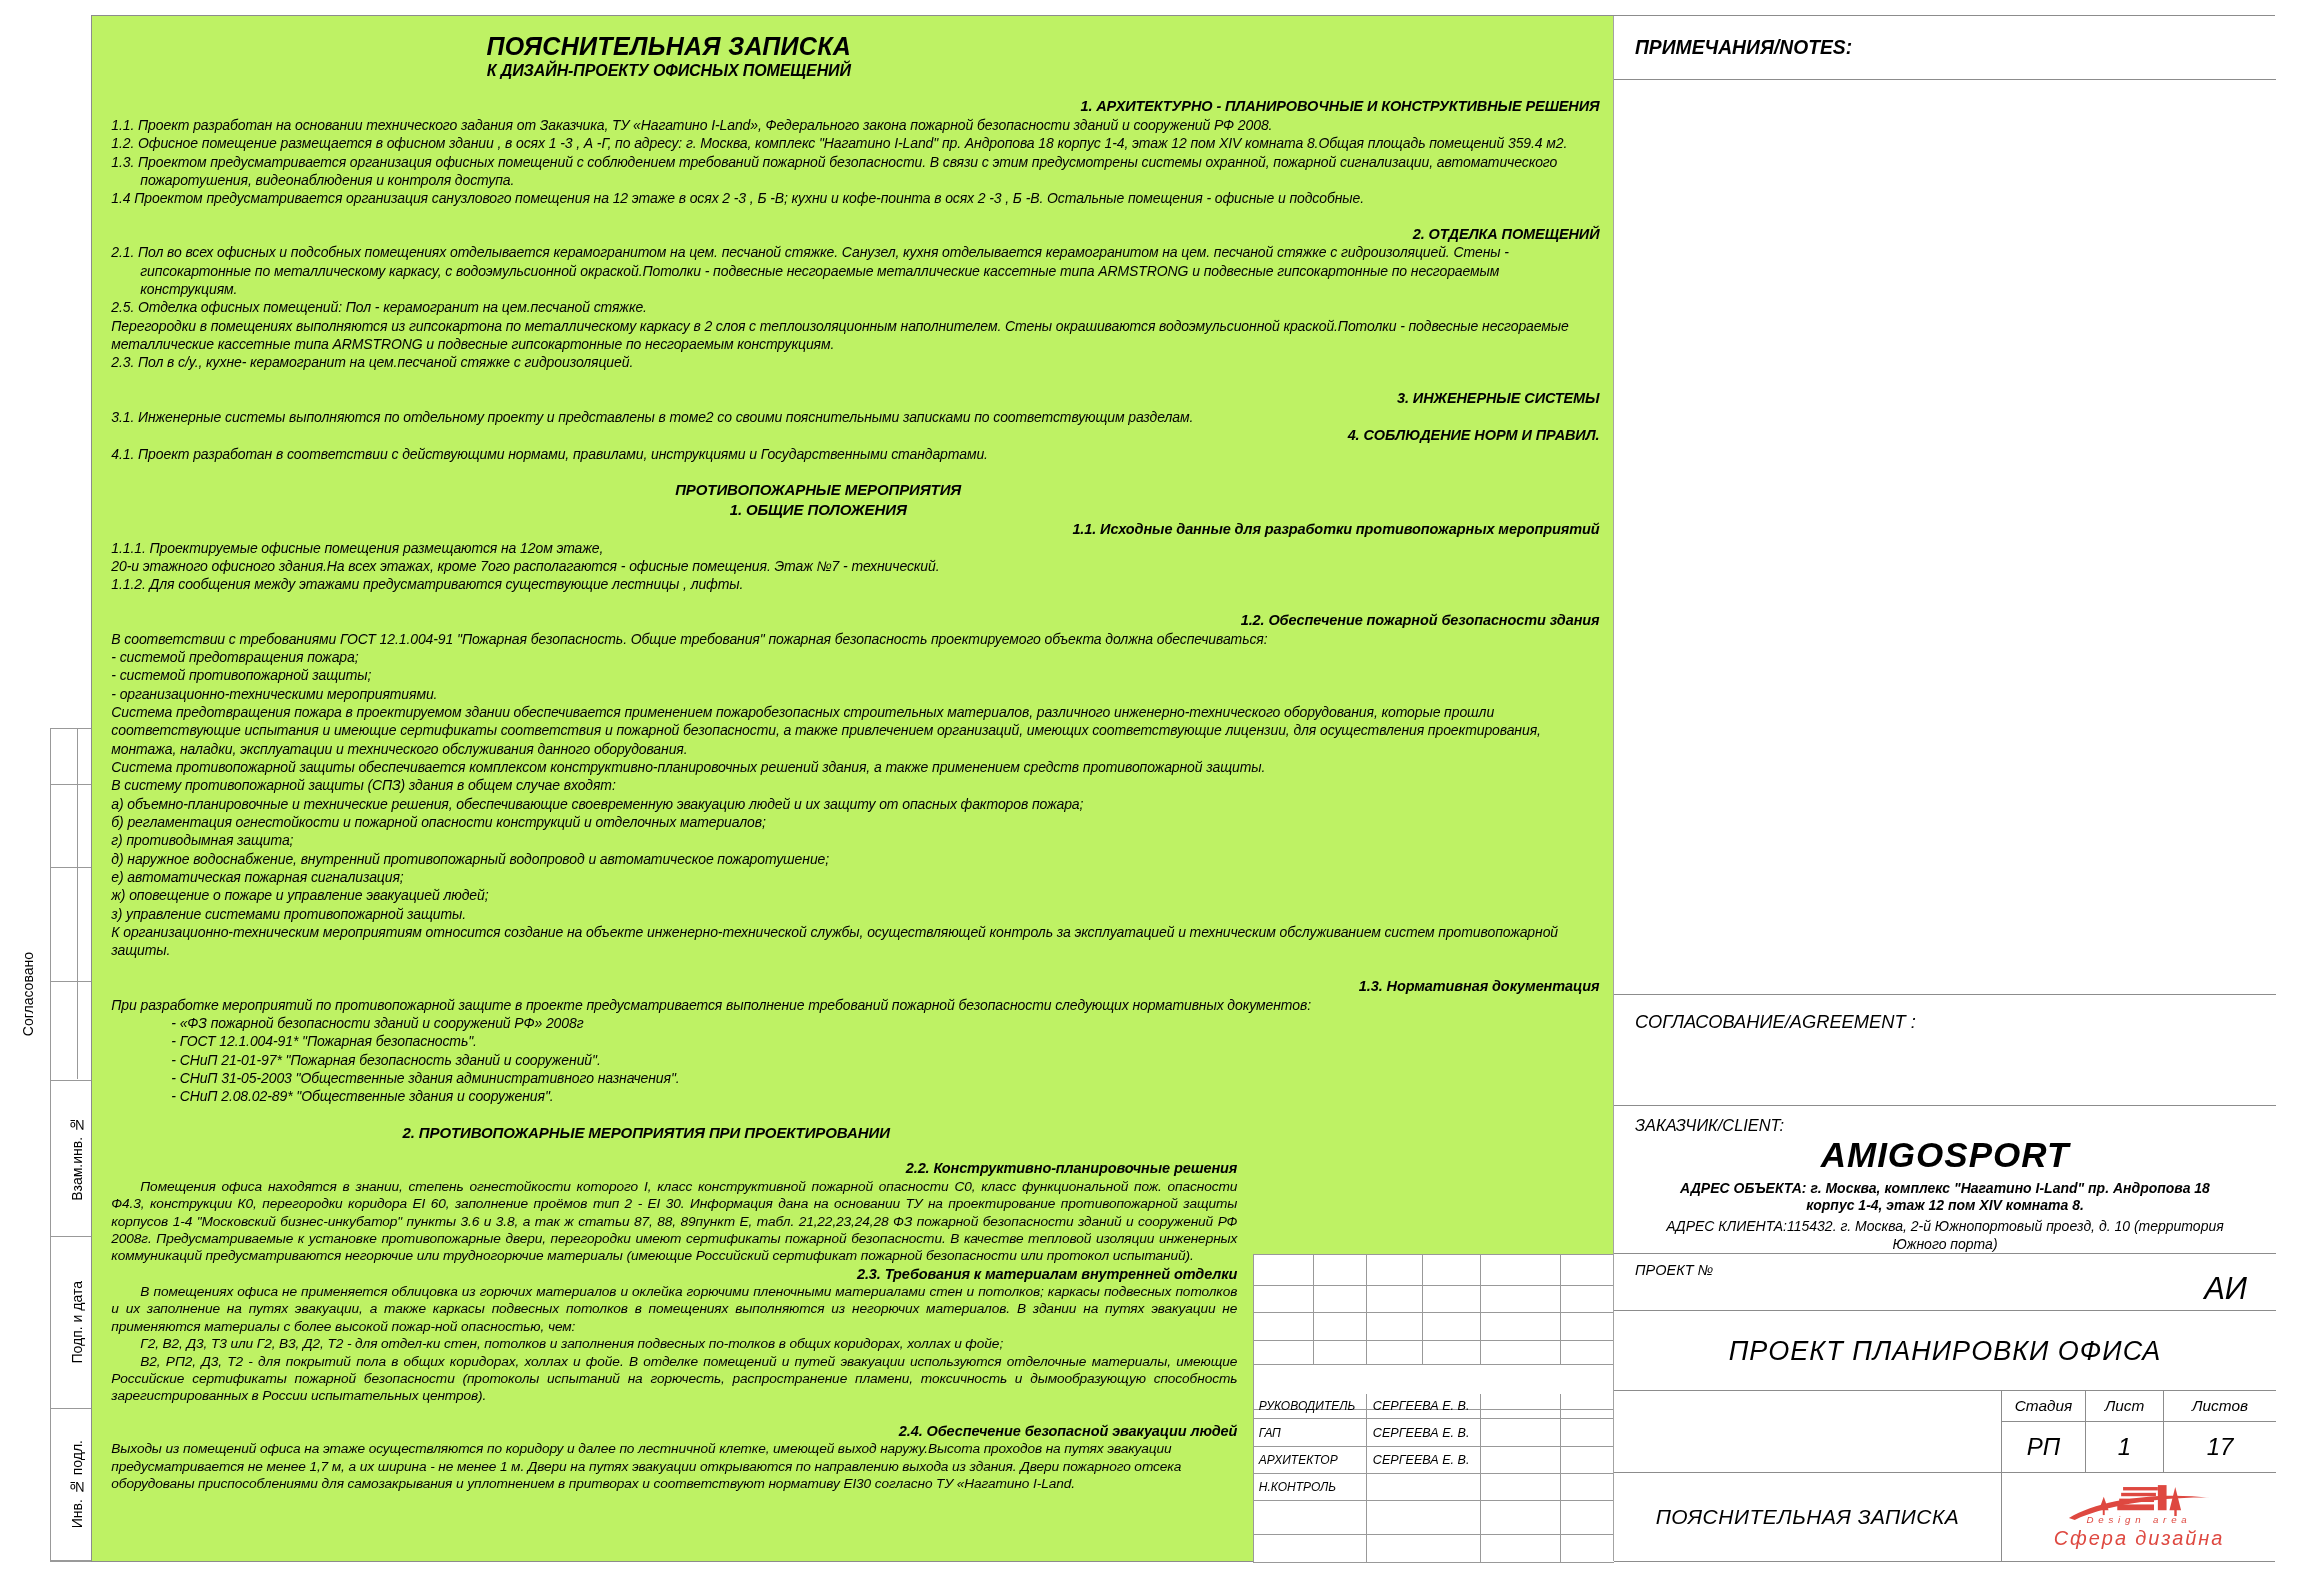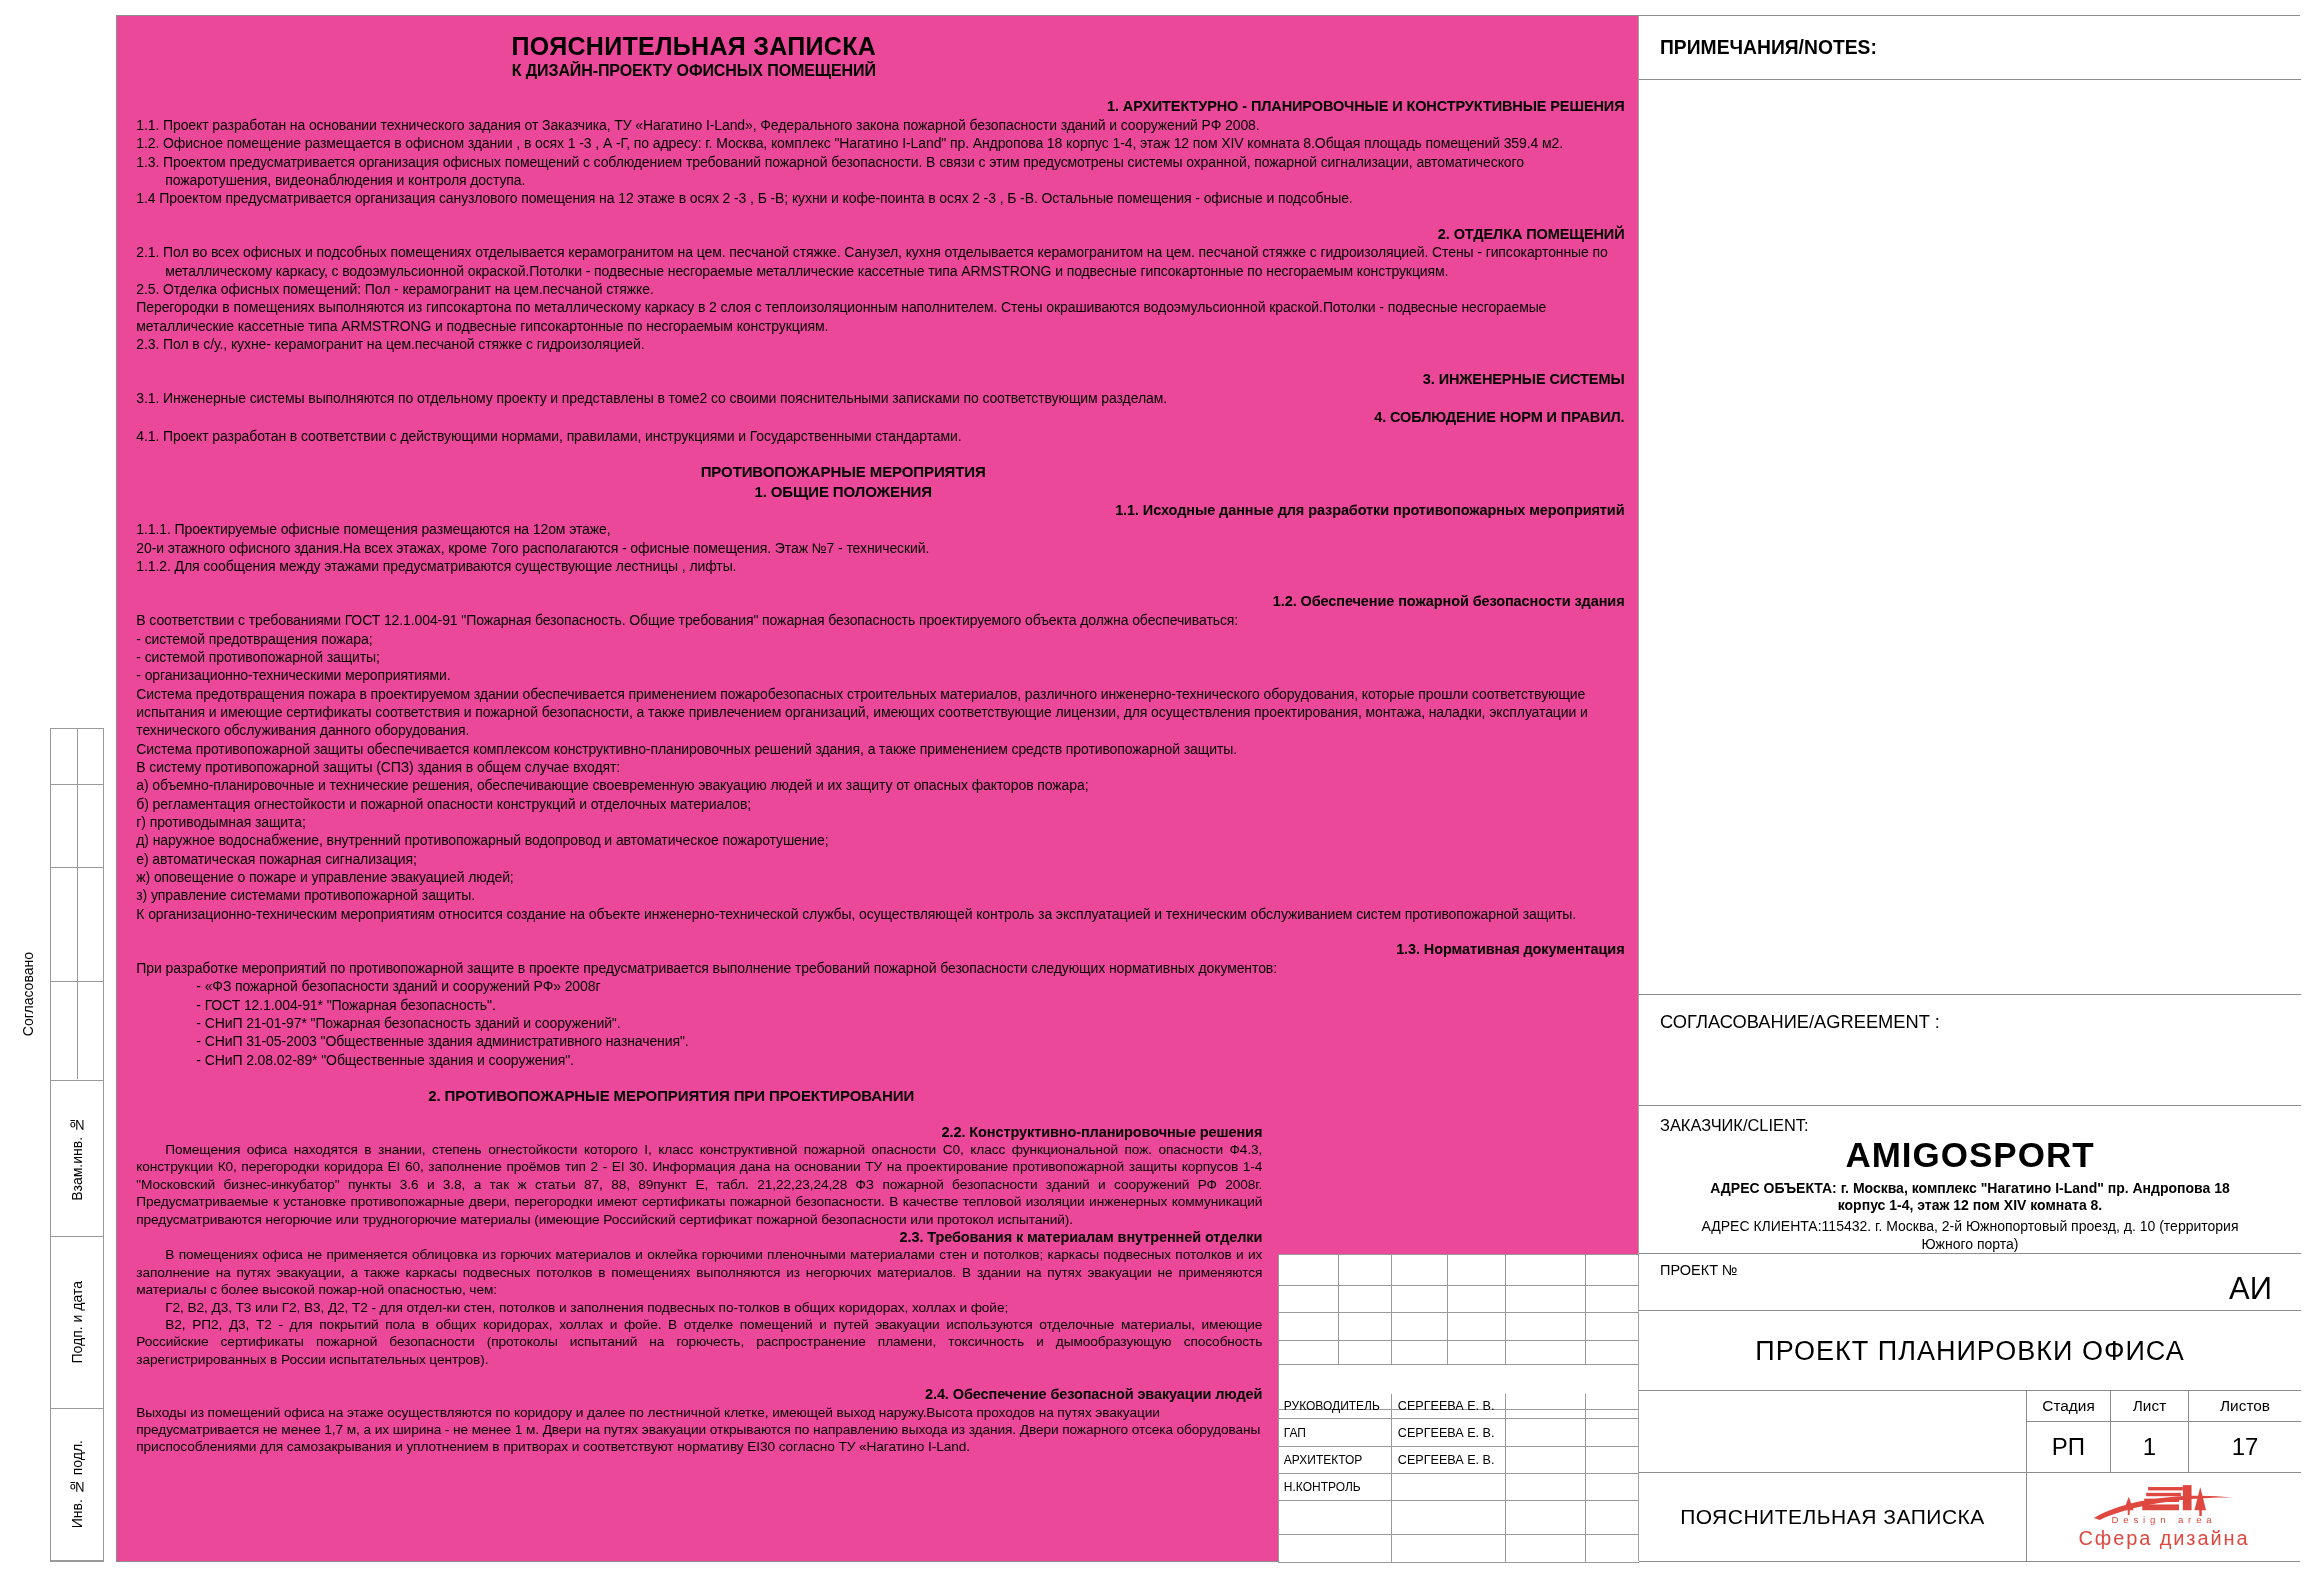--- a/index.html
+++ b/index.html
@@ -4,22 +4,22 @@
 <style>
   html,body{margin:0;padding:0;}
   body{
     width:2317px;height:1583px;background:#ffffff;color:#000;
     font-family:"Liberation Sans","DejaVu Sans",sans-serif;
     position:relative;overflow:hidden;
   }
   .page{position:absolute;inset:0;}
   
   .frame{
-    position:absolute;left:116px;top:15.4px;width:2184px;height:1547px;
-    border:1px solid #8c8c8c;box-sizing:border-box;background:#ec4899;
+    position:absolute;left:91px;top:15.4px;width:2184px;height:1547px;
+    border:1px solid #8c8c8c;box-sizing:border-box;background:#bef264;font-style:italic;
   }
   
   .main-text{
     position:absolute;left:0;top:0;width:1521px;height:1545px;
     padding:15.4px 13.5px 0 19.3px;box-sizing:border-box;overflow:hidden;
     font-size:14px;line-height:1.31;letter-spacing:-0.1px;
   }
   .blk{margin:0;padding:0;}
   .title{font-size:25px;font-weight:700;text-align:center;width:1115px;letter-spacing:0.3px;line-height:1.15;}
   .subtitle{font-size:16px;font-weight:700;text-align:center;width:1115px;margin-bottom:15.4px;}

